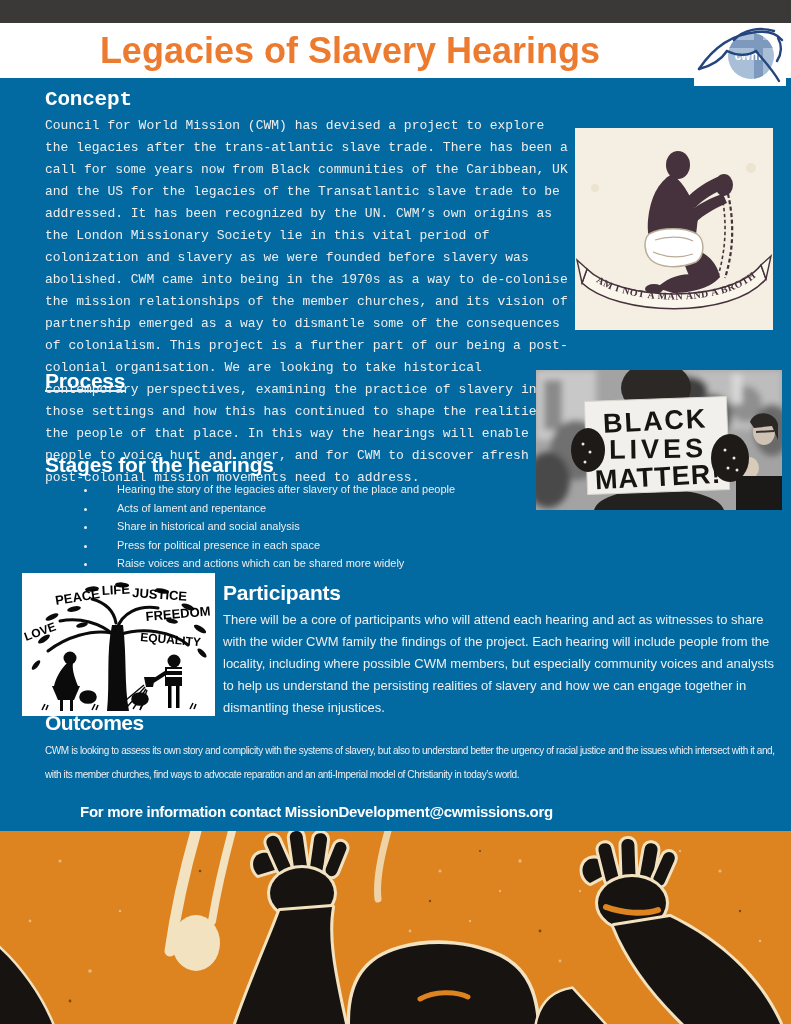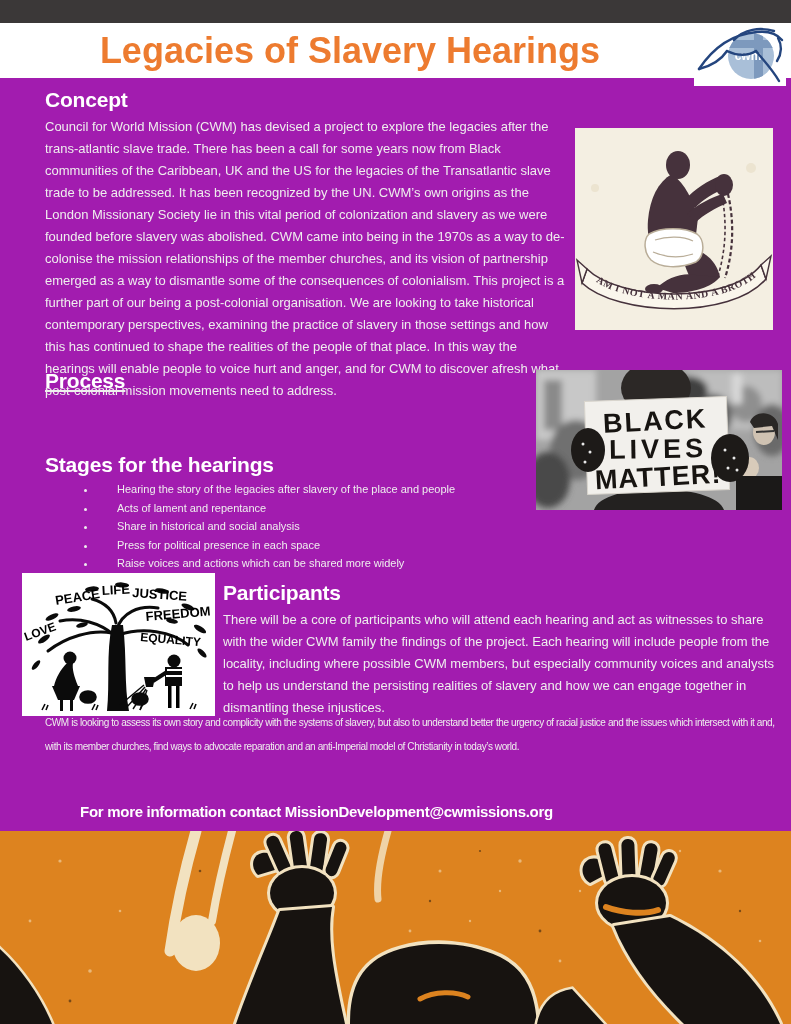--- a/index.html
+++ b/index.html
@@ -4,39 +4,39 @@
 <style>
   html,body{margin:0;padding:0;}
   body{
     width:791px;height:1024px;
     background:#2c2a2a;
     font-family:"Liberation Sans", sans-serif;
     -webkit-font-smoothing:antialiased;
   }
   #page{
     position:relative;width:791px;height:1024px;
-    background:#a21caf;overflow:hidden;
+    background:#0369a1;overflow:hidden;
   }
   
   #top-bar{position:absolute;top:0;left:0;width:791px;height:23px;background:#3b3838;}
   #title-band{position:absolute;top:23px;left:0;width:791px;height:55px;background:#ffffff;}
   #page-title{
     position:absolute;top:0;left:0;width:700px;height:55px;
     line-height:55px;text-align:center;
     font-size:36px;font-weight:bold;color:#ed7b2f;letter-spacing:0;
     white-space:nowrap;
   }
   #logo{position:absolute;top:1px;right:5px;width:92px;height:62px;background:#fff;}
   
   .section{position:absolute;color:#efeeee;}
   .section h2{
     margin:0 0 4px 0;font-size:21px;font-weight:bold;color:#ffffff;letter-spacing:-0.2px;
   }
   .body-text{font-size:13px;line-height:22px;color:#efeeee;}
-  #concept{top:88px;left:45px;width:524px;}
+  #concept{top:88px;left:45px;width:524px;font-family:Liberation Mono, monospace;}
   #process{top:369px;left:45px;width:482px;text-decoration:underline;}
   #stages{top:445px;left:45px;width:500px;margin-top:8px;}
   #stages ul{margin:4px 0 0 0;padding-left:52px;}
   #stages li{padding-left:20px;margin:0 0 1px 0;font-size:11px;line-height:17.6px;color:#efeeee;}
   #participants{top:581px;left:223px;width:560px;}
   #outcomes{top:711px;left:45px;width:732px;}
   #outcomes .body-text{font-size:10px;letter-spacing:-0.4px;line-height:24px;}
   #outcomes h2{letter-spacing:-0.5px;}
   #contact-line{
     position:absolute;top:803px;left:0;width:633px;text-align:center;
@@ -98,20 +98,21 @@
       <li>Raise voices and actions which can be shared more widely</li>
     </ul>
   </div>
 
   <div class="section" id="participants">
     <h2>Participants</h2>
     <div class="body-text">There will be a core of participants who will attend each hearing and act as witnesses to share with the wider CWM family the findings of the project.  Each hearing will include people from the locality, including where possible CWM members, but especially community voices and analysts to help us understand the persisting realities of slavery and how we can engage together in dismantling these injustices.</div>
   </div>
 
   <div class="section" id="outcomes">
+    <h2>Outcomes</h2>
     <div class="body-text">CWM is looking to assess its own story and complicity with the systems of slavery, but also to understand better the urgency of racial justice and the issues which intersect with it and, with its member churches, find ways to advocate reparation and an anti-Imperial model of Christianity in today’s world.</div>
   </div>
 
   <div id="contact-line">For more information contact MissionDevelopment@cwmissions.org</div>
 
   <svg id="kneeling-img" class="img-abs" viewBox="0 0 198 202" xmlns="http://www.w3.org/2000/svg">
     <rect width="198" height="202" fill="#f4efe2"></rect>
     <circle cx="28" cy="158" r="7" fill="#e6dcc4" opacity="0.7"></circle>
     <circle cx="176" cy="40" r="5" fill="#e6dcc4" opacity="0.6"></circle>
     <circle cx="20" cy="60" r="4" fill="#e6dcc4" opacity="0.6"></circle>

